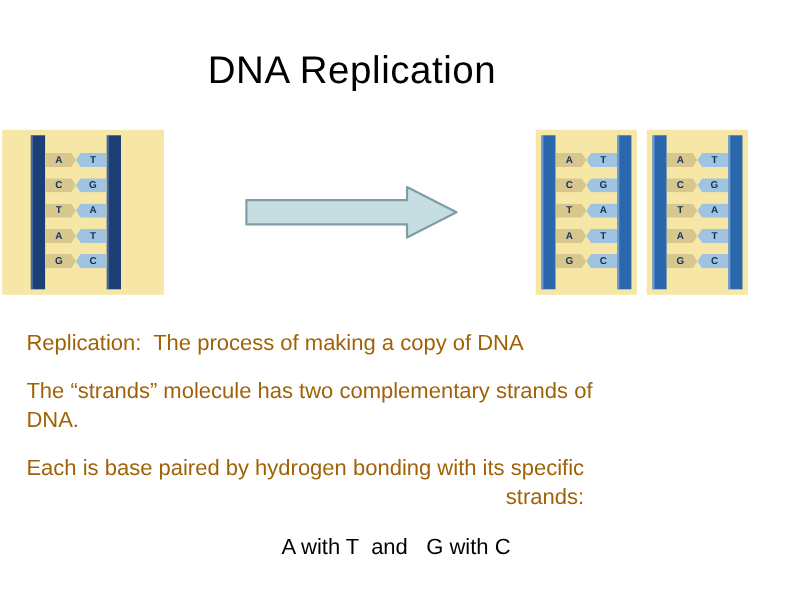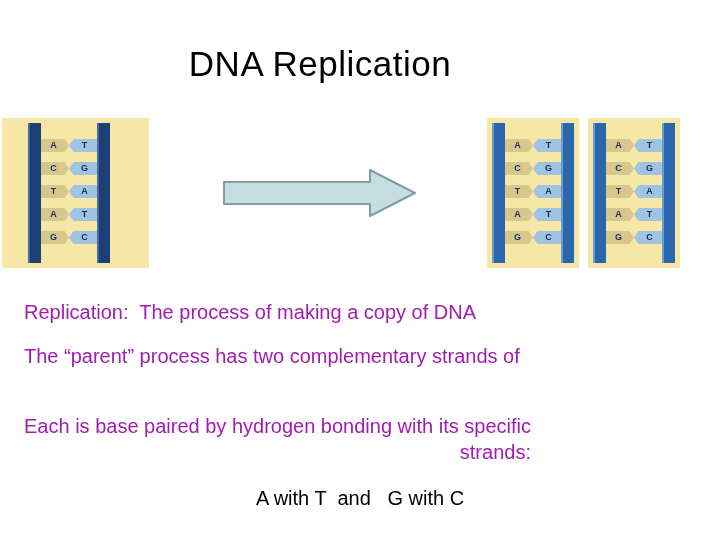--- a/index.html
+++ b/index.html
@@ -63,21 +63,21 @@
     padding-left:3px;
   }
 
   
   .arrow { position:absolute; left:222px; top:168px; width:196px; height:50px; }
   .arrow svg { display:block; width:100%; height:100%; }
 
   
   .bodytext {
     position:absolute; left:24px;
-    font-size:20px; color:#a21caf; line-height:26px;
+    font-size:20px; color:#a16207; line-height:26px;
   }
   .p1 { top:299px; white-space:pre; }
   .p2 { top:343px; }
   .p3 { top:413px;text-align:right; }
   .p4 {
     position:absolute; top:487px; left:0; width:720px;
     text-align:center; font-size:20px; color:#000000;
     white-space:pre;
   }
 </style>
@@ -177,21 +177,22 @@
           <span class="base bl">G</span>
           <span class="base br">C</span>
         </div>
       </div>
     </div>
   </div>
 
   <div class="bodytext p1">Replication:  The process of making a copy of DNA</div>
 
   <div class="bodytext p2">
-    <div>The “parent” process has two complementary strands of</div>
+    <div>The “strands” molecule has two complementary strands of</div>
+    <div>DNA.</div>
   </div>
 
   <div class="bodytext p3">
     <div>Each is base paired by hydrogen bonding with its specific</div>
     <div>strands:</div>
   </div>
 
   <div class="p4">A with T  and   G with C</div>
 
 </div>

